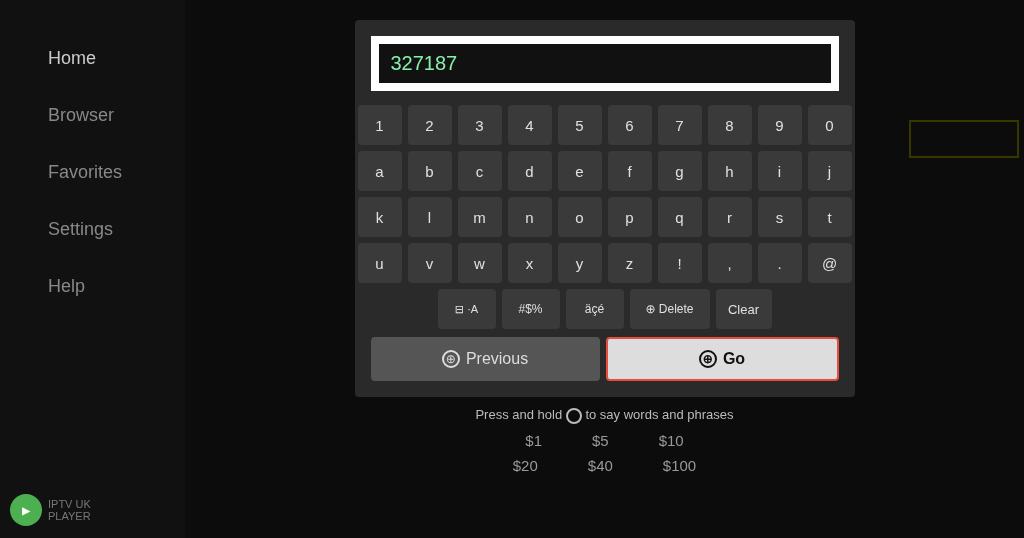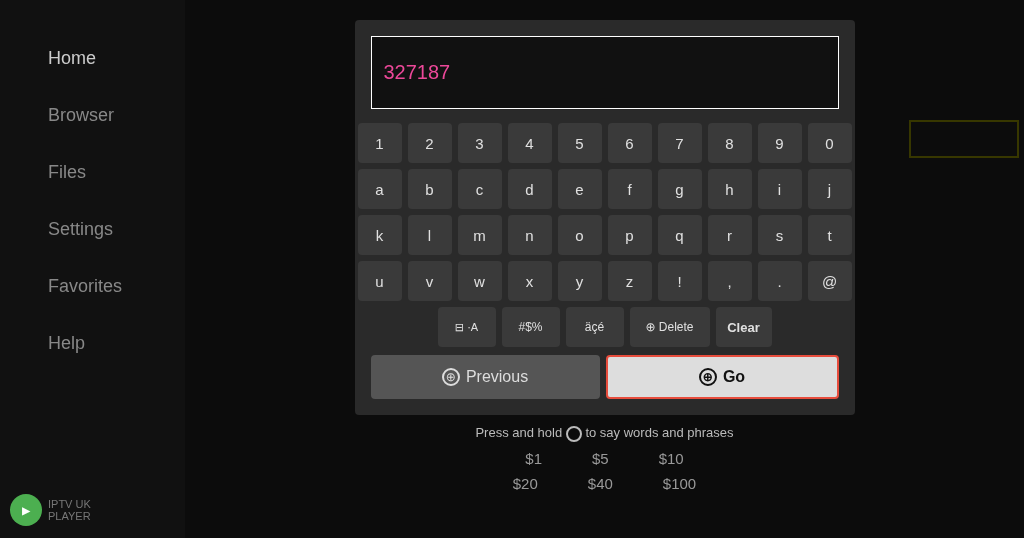--- a/index.html
+++ b/index.html
@@ -90,25 +90,25 @@
     .keyboard-dialog {
       width: 500px;
       background: #2a2a2a;
       border-radius: 4px;
       padding: 16px;
     }
 
     
     .input-field {
       width: 100%;
-      border: 1px solid #ffffff;
+      border: 8px solid #ffffff;
       background: #111;
-      color: #ec4899;
+      color: #86efac;
       font-size: 20px;
-      padding: 24px 12px;
+      padding: 8px 12px;
       margin-bottom: 14px;
       outline: none;
     }
 
     
     .keyboard {
       display: flex;
       flex-direction: column;
       gap: 6px;
     }
@@ -142,21 +142,20 @@
       width: 80px;
       font-size: 13px;
     }
     .key.delete-key {
       width: 80px;
       font-size: 13px;
     }
     .key.clear-key {
       width: 56px;
       font-size: 13px;
-      font-weight: bold;
     }
 
     
     .nav-buttons {
       display: flex;
       gap: 6px;
       margin-top: 8px;
     }
     .nav-btn {
       flex: 1;
@@ -220,27 +219,24 @@
 <body>
 
 <div class="sidebar">
   <div class="sidebar-item active">
     <span>Home</span>
   </div>
   <div class="sidebar-item">
     <span>Browser</span>
   </div>
   <div class="sidebar-item">
-    <span>Files</span>
+    <span>Favorites</span>
   </div>
   <div class="sidebar-item">
     <span>Settings</span>
-  </div>
-  <div class="sidebar-item">
-    <span>Favorites</span>
   </div>
   <div class="sidebar-item">
     <span>Help</span>
   </div>
   <div class="sidebar-logo">
     <div class="logo-icon">▶</div>
     <span class="logo-text">IPTV UK<br>PLAYER</span>
   </div>
 </div>
 

